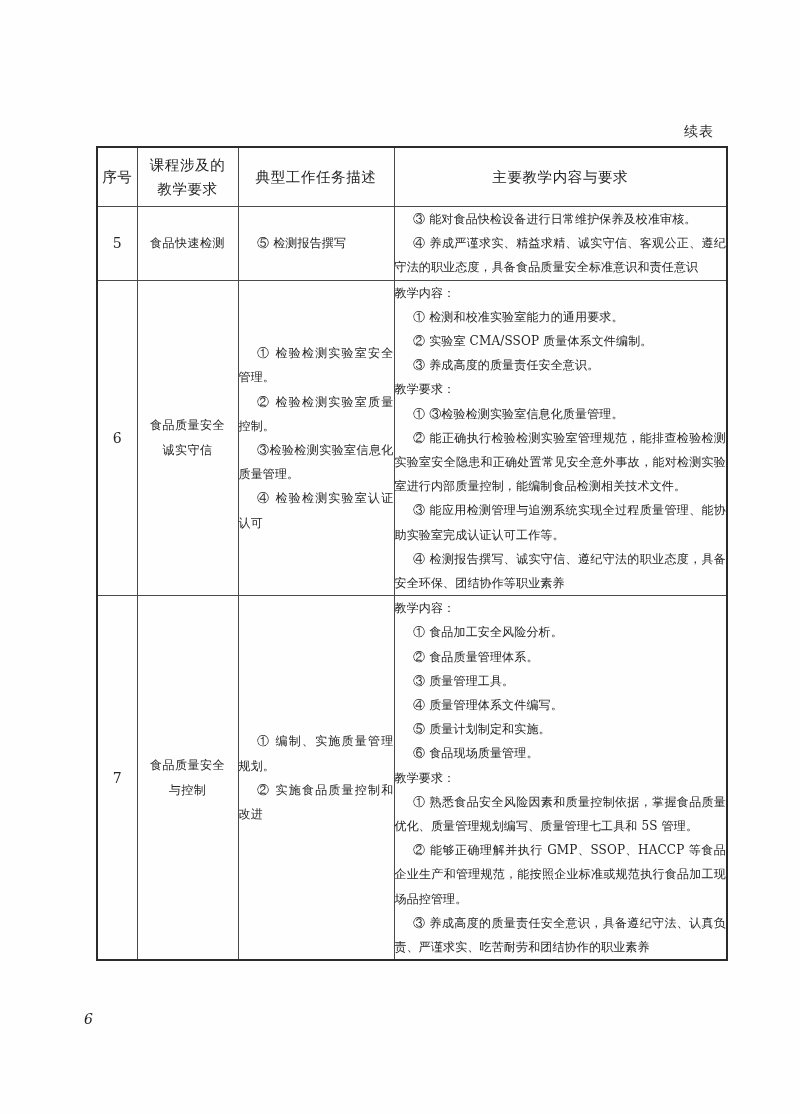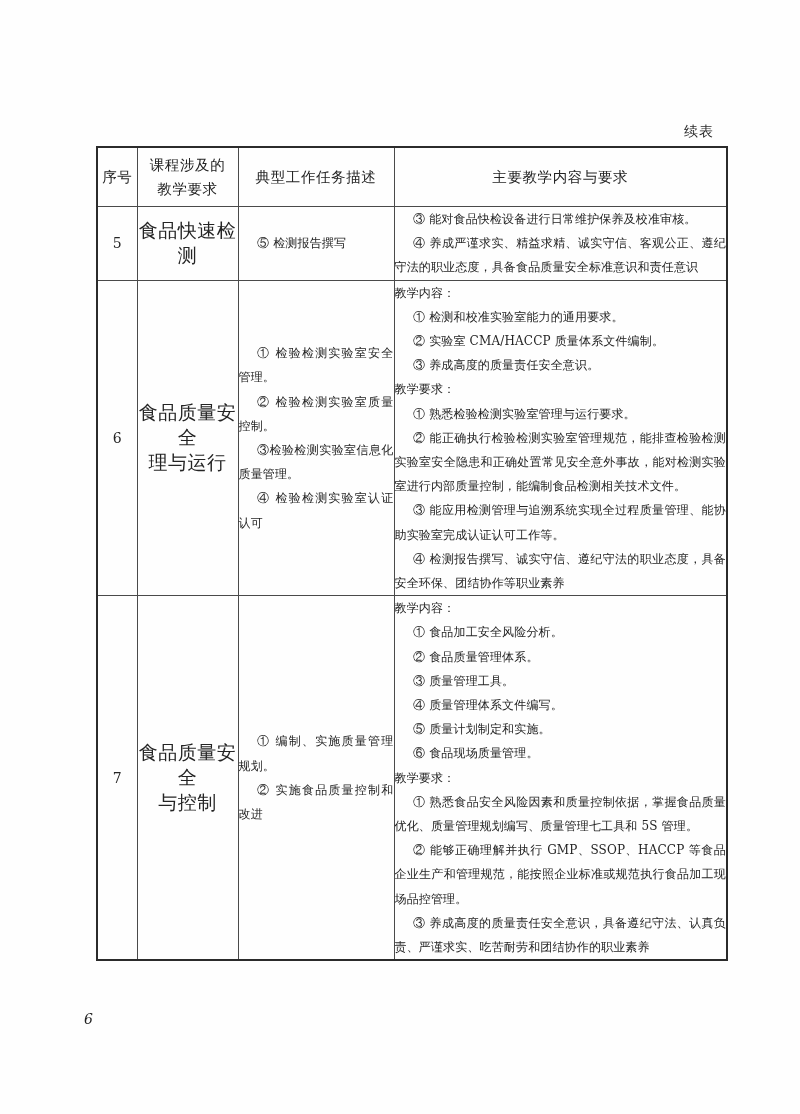--- a/index.html
+++ b/index.html
@@ -79,21 +79,21 @@
   .hdr .two-line span { display: block; }
 
   
   .cell-no {
     text-align: center;
     font-size: 14px;
     font-family: "DejaVu Serif", "Liberation Serif", serif;
   }
   .cell-domain {
     text-align: center;
-    font-size: 19px;
+    font-size: 12px;
     line-height: 25px;
     letter-spacing: 0.5px;
     padding: 0 4px;
   }
   .cell-domain span { display: block; }
 
   .cell-task, .cell-content {
     font-size: 12px;
     line-height: 24.2px;
     letter-spacing: 0.15px;
@@ -166,35 +166,35 @@
           <td class="cell-content mid">
             <p class="para ind">③ 能对食品快检设备进行日常维护保养及校准审核。</p>
             <p class="para ind">④ 养成严谨求实、精益求精、诚实守信、客观公正、遵纪守法的职业态度，具备食品质量安全标准意识和责任意识</p>
           </td>
         </tr>
 
         <tr>
           <td class="cell-no">6</td>
           <td class="cell-domain">
             <span>食品质量安全</span>
-            <span>理与运行</span>
+            <span>诚实守信</span>
           </td>
           <td class="cell-task">
             <p class="para ind">① 检验检测实验室安全管理。</p>
             <p class="para ind">② 检验检测实验室质量控制。</p>
             <p class="para ind">③检验检测实验室信息化质量管理。</p>
             <p class="para ind">④ 检验检测实验室认证认可</p>
           </td>
           <td class="cell-content mid">
             <p class="para noind">教学内容：</p>
             <p class="para ind">① 检测和校准实验室能力的通用要求。</p>
-            <p class="para ind">② 实验室 CMA/HACCP 质量体系文件编制。</p>
+            <p class="para ind">② 实验室 CMA/SSOP 质量体系文件编制。</p>
             <p class="para ind">③ 养成高度的质量责任安全意识。</p>
             <p class="para noind">教学要求：</p>
-            <p class="para ind">① 熟悉检验检测实验室管理与运行要求。</p>
+            <p class="para ind">① ③检验检测实验室信息化质量管理。</p>
             <p class="para ind">② 能正确执行检验检测实验室管理规范，能排查检验检测实验室安全隐患和正确处置常见安全意外事故，能对检测实验室进行内部质量控制，能编制食品检测相关技术文件。</p>
             <p class="para ind">③ 能应用检测管理与追溯系统实现全过程质量管理、能协助实验室完成认证认可工作等。</p>
             <p class="para ind">④ 检测报告撰写、诚实守信、遵纪守法的职业态度，具备安全环保、团结协作等职业素养</p>
           </td>
         </tr>
 
         <tr>
           <td class="cell-no">7</td>
           <td class="cell-domain">
             <span>食品质量安全</span>

